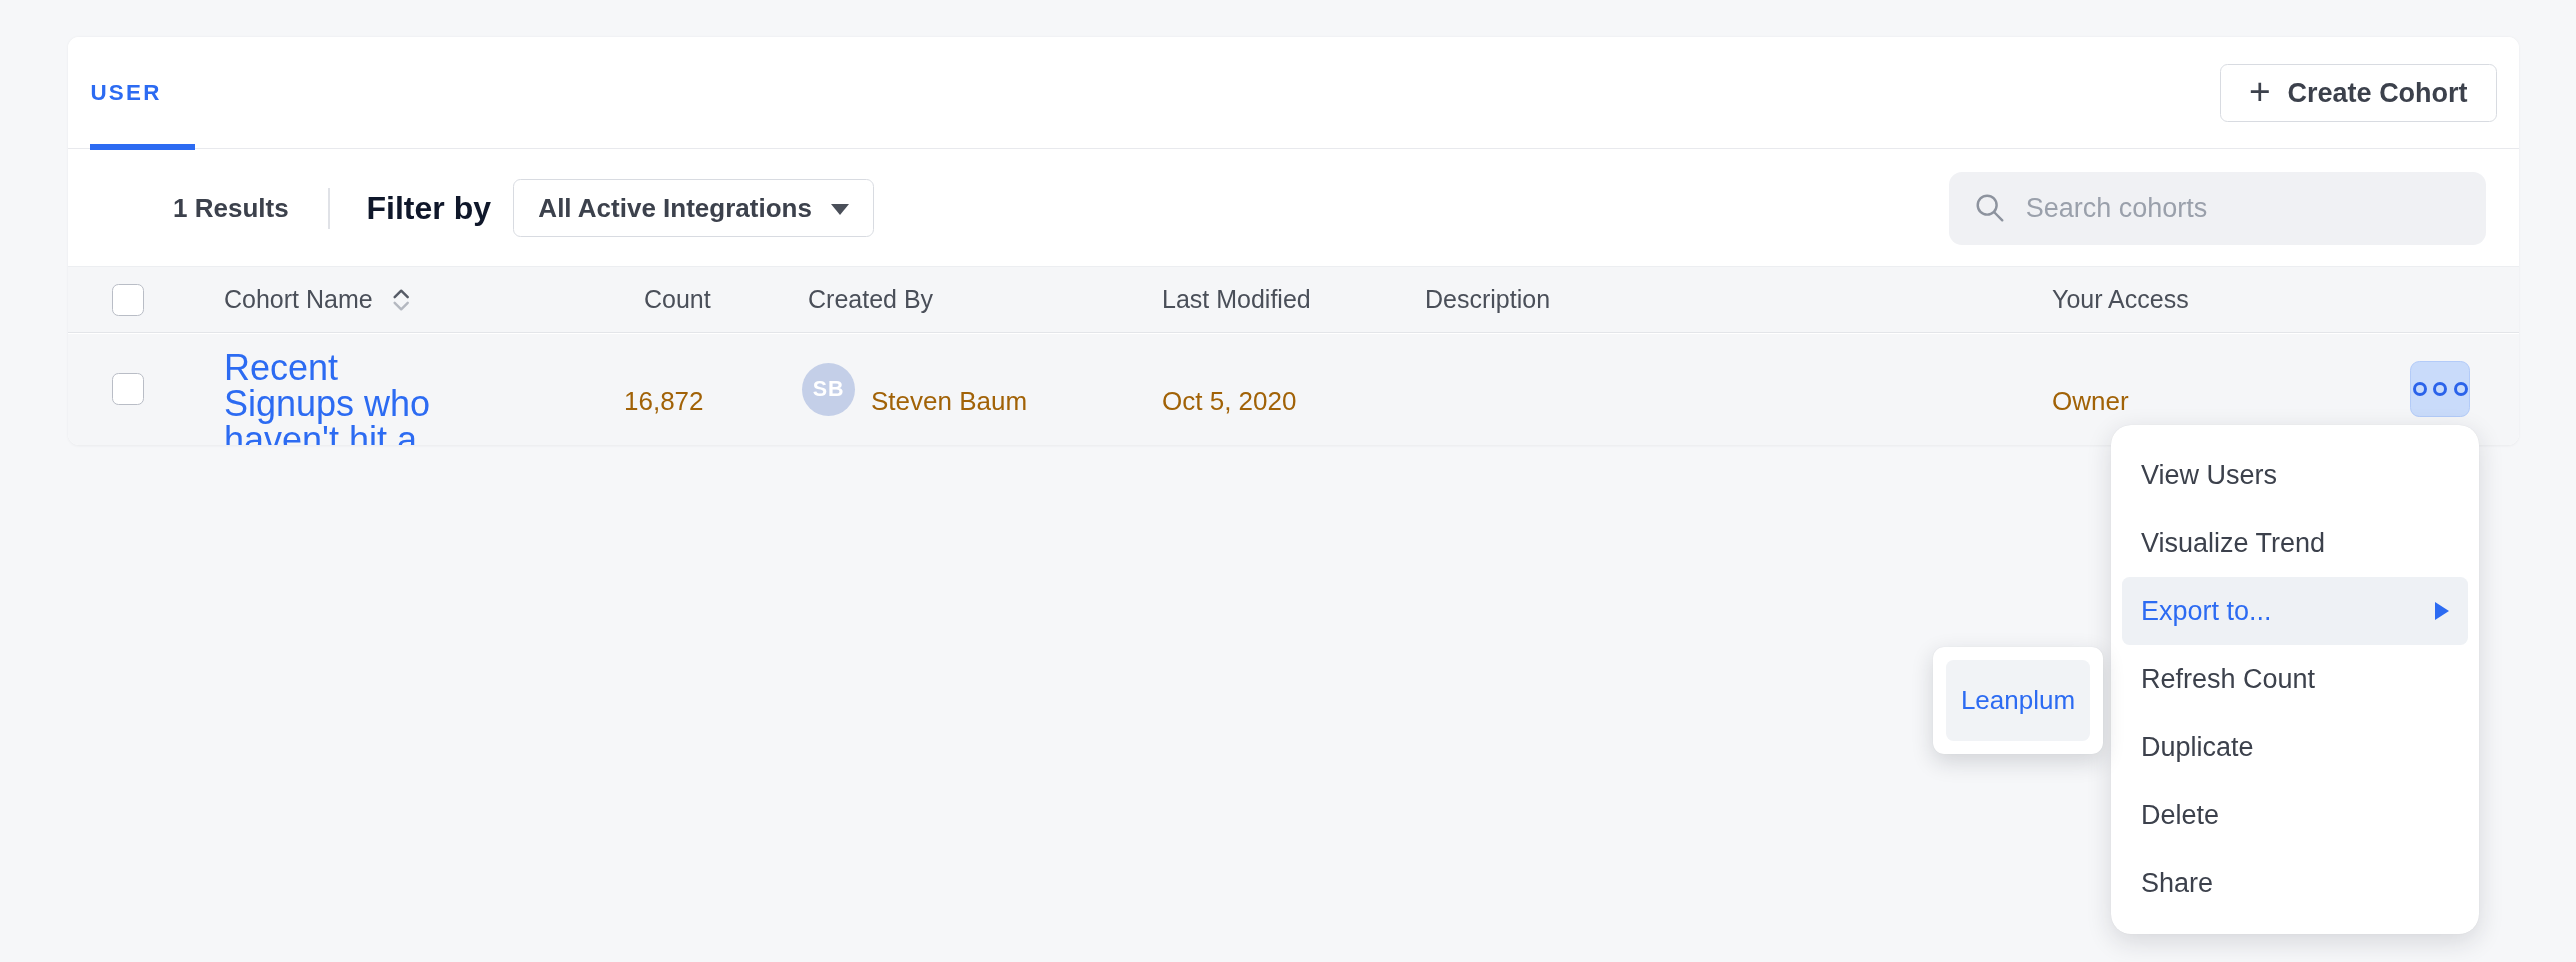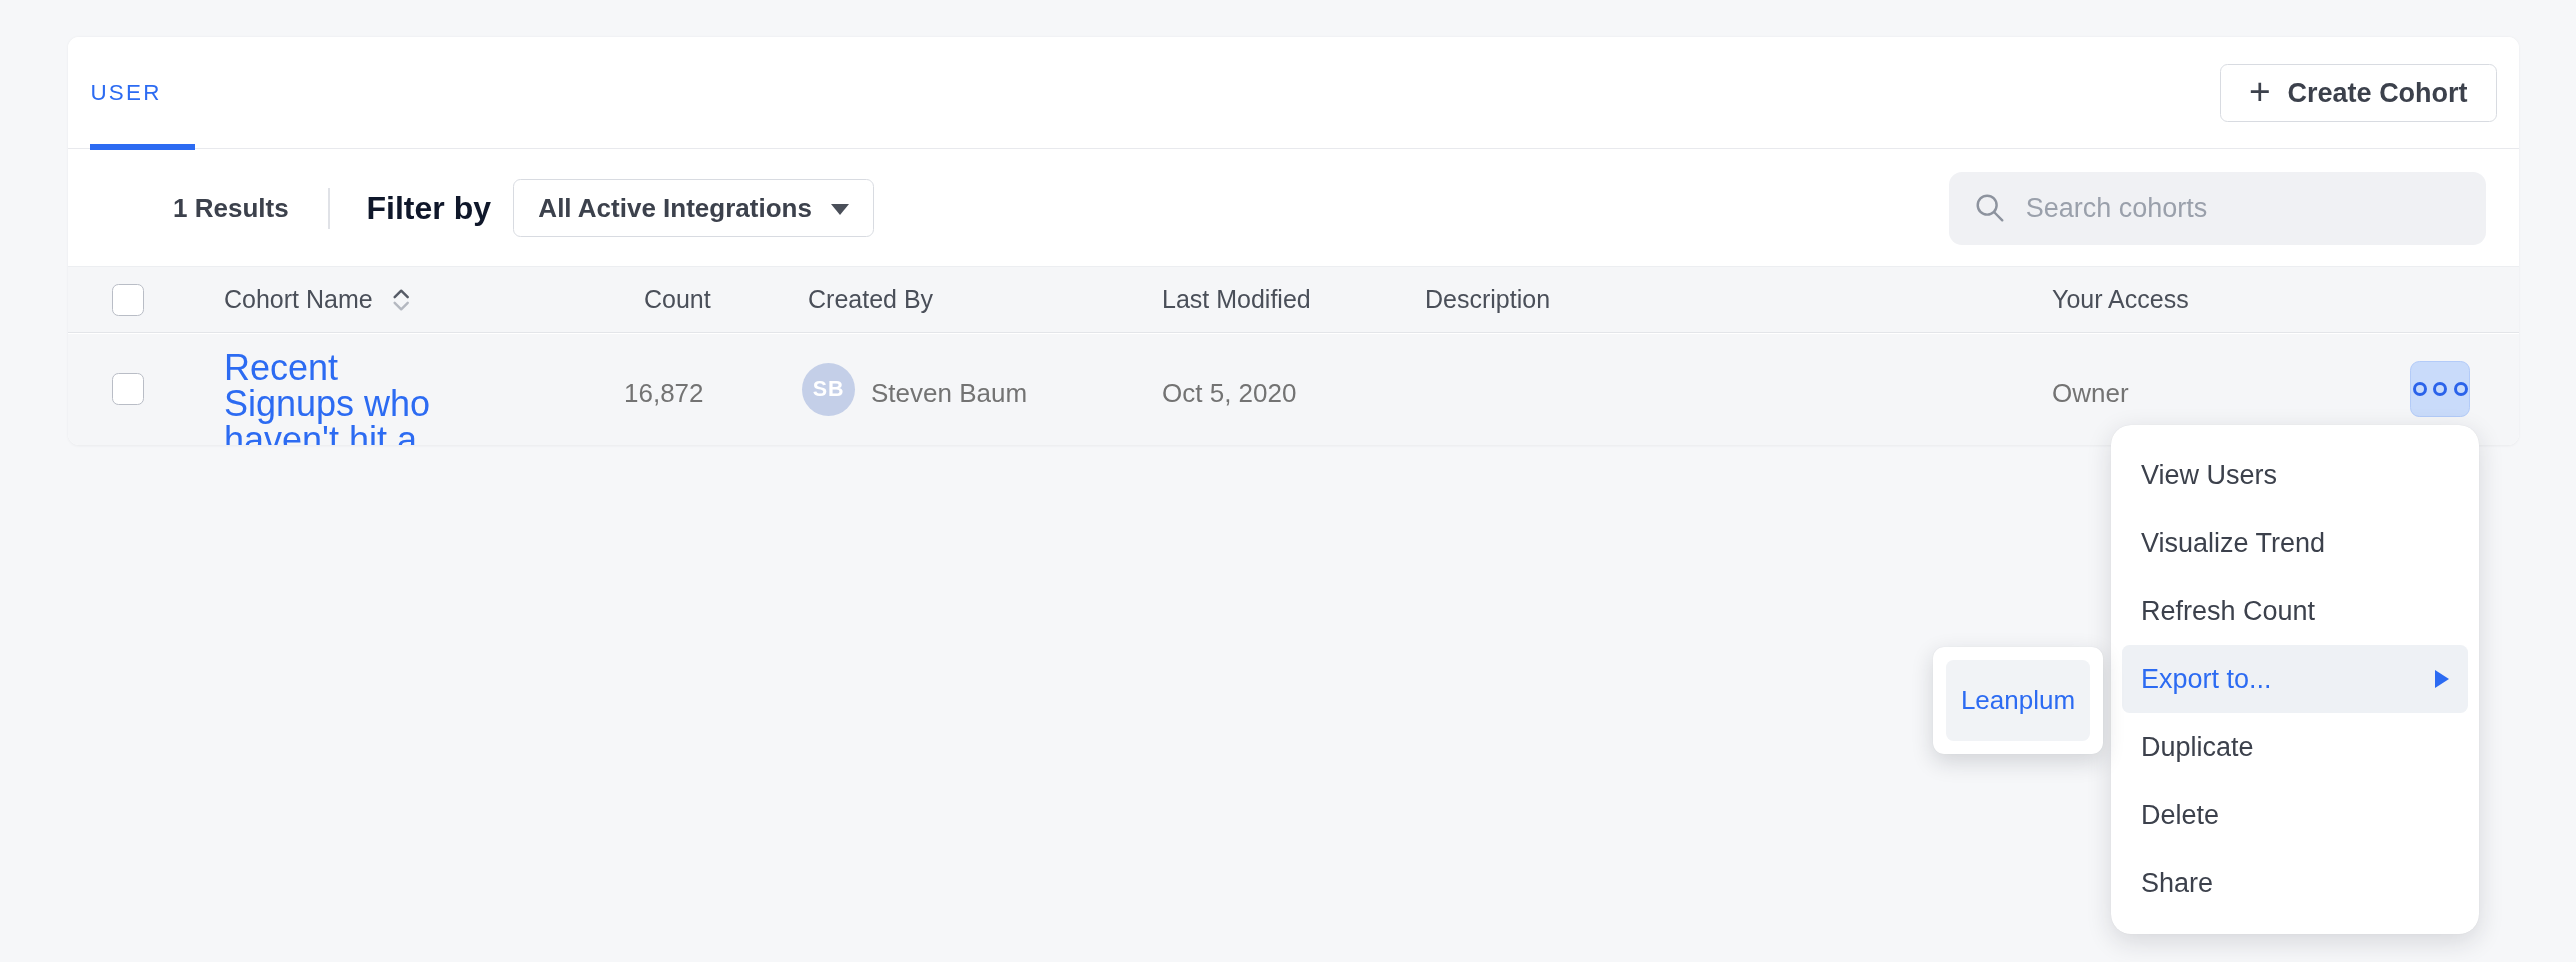--- a/index.html
+++ b/index.html
@@ -8,21 +8,21 @@
   .stage { position:relative; width:2576px; height:963px; background:#f6f7f9; overflow:hidden; }
 
   
   .card { position:absolute; left:68px; top:37px; width:2451px; height:408px;
           background:#ffffff; border-radius:11.2px; overflow:hidden;
           box-shadow:0 0.9px 2.8px rgba(30,35,50,.06); }
 
   
   .tabbar { position:absolute; top:0; left:0; right:0; height:112px; border-bottom:0.9px solid #e8e9ed; background:#fff; }
   .tab-user { position:absolute; left:22.4px; top:0; height:112px; display:flex; align-items:center;
-              color:#2c6bf2; font-size:22.4px; font-weight:400; letter-spacing:2.3px; }
+              color:#2c6bf2; font-size:22.4px; font-weight:700; letter-spacing:2.3px; }
   .tab-underline { position:absolute; left:0; bottom:-0.9px; width:105px; height:5.6px; background:#2c6bf2; }
   .create-btn { position:absolute; right:22.4px; top:27px; height:58px; padding:0 28px;
                 background:#fff; border:0.9px solid #d8dbe1; border-radius:7.5px;
                 display:flex; align-items:center; gap:17px; cursor:pointer;
                 font-size:27px; font-weight:600; color:#3c414c; }
   .plus-glyph { font-size:37px; font-weight:300; color:#3c414c; line-height:1; margin-top:-3.7px; }
 
   
   .filterbar { position:absolute; top:113px; left:0; right:0; height:116px; background:#fff;
                display:flex; align-items:center; padding-left:105px; }
@@ -46,22 +46,22 @@
   .thead { position:absolute; top:229px; left:0; right:0; height:67px; background:#f5f6f8;
            border-top:0.9px solid #eceef1; border-bottom:0.9px solid #e3e5e9; }
   .th { position:absolute; top:0; height:65px; display:flex; align-items:center; gap:17px;
         font-size:25px; font-weight:500; color:#4a4f59; }
   .cb { width:32px; height:32px; background:#fff; border:1.9px solid #b9bdc6; border-radius:6.5px; cursor:pointer; }
   .thead .cb { position:absolute; left:44px; top:17px; }
 
   
   .trow { position:absolute; top:297px; left:0; right:0; height:111px; background:#f5f6f8; }
   .trow .cb { position:absolute; left:44px; top:39px; }
-  .cell { position:absolute; top:4px; height:111px; display:flex; align-items:center;
-          font-size:26px; color:#737373; }
+  .cell { position:absolute; top:12px; height:111px; display:flex; align-items:center;
+          font-size:26px; color:#a16207; }
   .name-link { position:absolute; left:156px; top:16px; width:252px;
                font-size:36px; line-height:36px; color:#2c6bf2; cursor:pointer; }
   .avatar { position:absolute; left:734px; top:29px; width:53px; height:53px; border-radius:50%;
             background:#c4cfe8; color:#fff; display:flex; align-items:center; justify-content:center;
             font-size:21.5px; font-weight:700; letter-spacing:0.9px; }
   .desc-input { position:absolute; left:1343px; top:18px; width:584px; height:75px;
                 background:#fff; border:0.9px solid #d9dce2; border-radius:7.5px; padding:0 22.4px;
                 font-family:"Liberation Sans", sans-serif; font-size:26px; color:#4a4f59; outline:none; }
   .desc-input::placeholder { color:#9aa0ab; }
   .kebab-btn { position:absolute; left:2342px; top:27px; width:60px; height:56px;
@@ -152,25 +152,25 @@
         <span class="kebab-dot"></span>
         <span class="kebab-dot"></span>
       </div>
     </div>
 
   </div>
 
   <div class="menu">
     <div class="menu-item">View Users</div>
     <div class="menu-item">Visualize Trend</div>
-    <div class="menu-item">Refresh Count</div>
     <div class="menu-item highlight">
       <span>Export to...</span>
       <span class="arrow-right"></span>
     </div>
+    <div class="menu-item">Refresh Count</div>
     <div class="menu-item">Duplicate</div>
     <div class="menu-item">Delete</div>
     <div class="menu-item">Share</div>
   </div>
 
   <div class="submenu">
     <div class="submenu-item">Leanplum</div>
   </div>
 
 </div>

